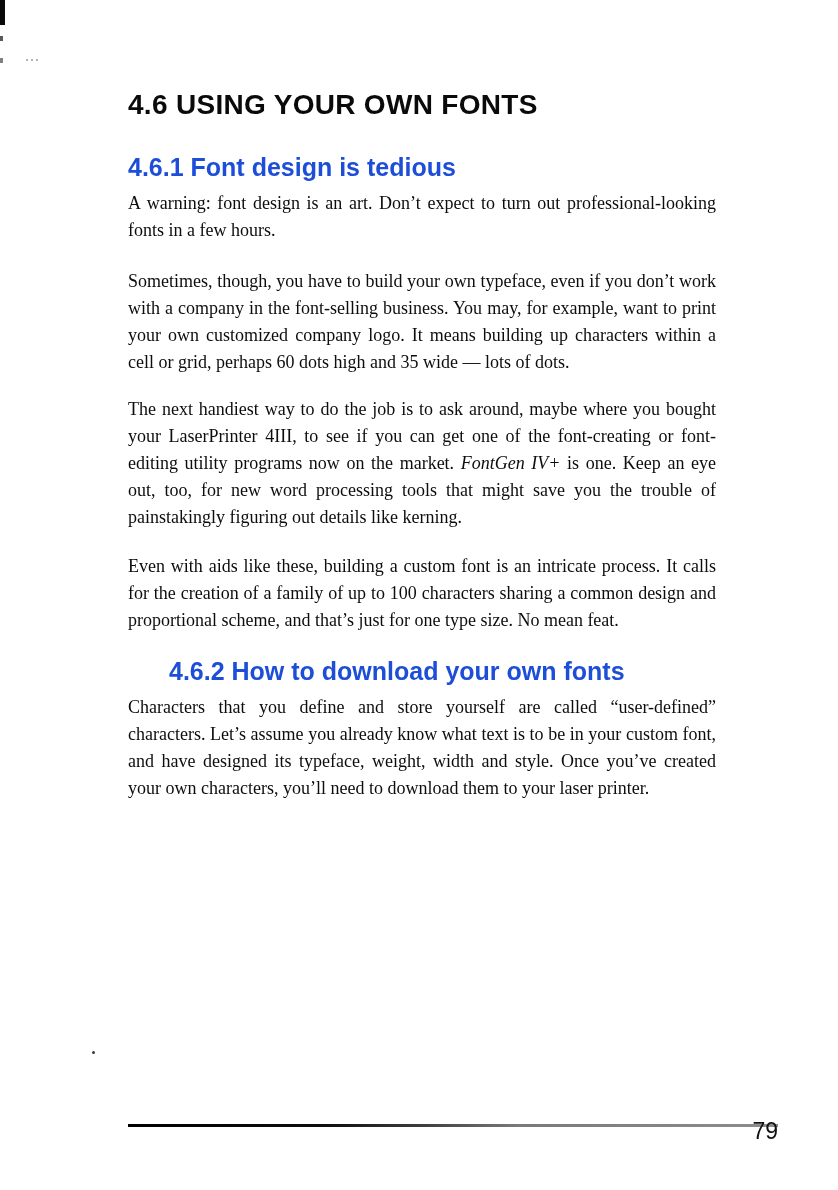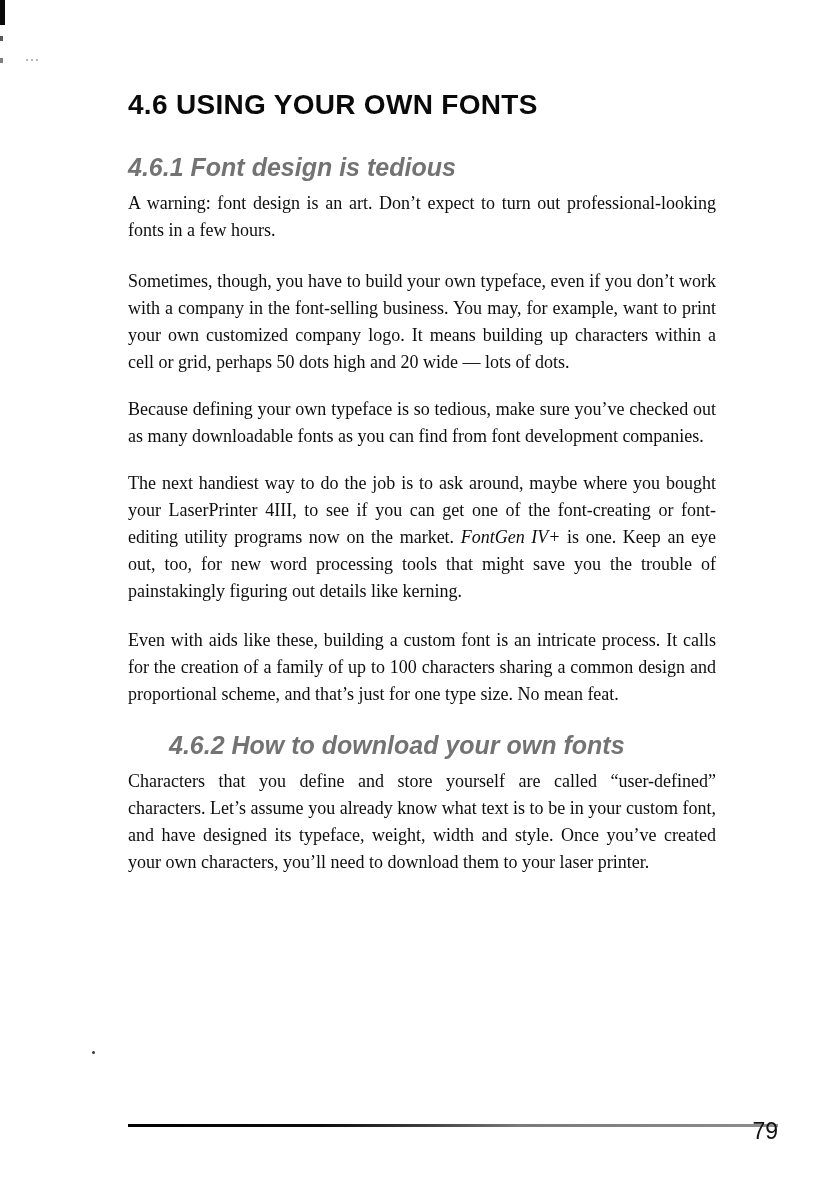--- a/index.html
+++ b/index.html
@@ -30,24 +30,23 @@
     font-size: 28px;
     line-height: 34px;
     letter-spacing: 0.3px;
     color: #0a0a0a;
   }
 
   .subsection-heading {
     margin: 30px 0 0 0;
     font-family: "Liberation Sans", "DejaVu Sans", sans-serif;
     font-weight: bold;
-    font-style: italic;
     font-size: 25px;
     line-height: 30px;
-    color: #737373;
+    color: #1d4ed8;
   }
 
   .subsection-heading.second {
     margin-top: 22px;
     margin-left: 41px;
   }
 
   .body-para {
     margin: 20px 0 0 0;
     font-size: 18px;
@@ -138,23 +137,22 @@
 <div class="artifact-period"></div>
 
 <div class="page-content">
 
   <h1 class="section-heading">4.6 USING YOUR OWN FONTS</h1>
 
   <h2 class="subsection-heading">4.6.1 Font design is tedious</h2>
 
   <p class="body-para after-heading">A warning: font design is an art. Don’t expect to turn out professional-looking fonts in a few hours.</p>
 
-  <p class="body-para gap-24">Sometimes, though, you have to build your own typeface, even if you don’t work with a company in the font-selling business. You may, for example, want to print your own customized company logo. It means building up characters within a cell or grid, perhaps 50 dots high and 20 wide — lots of dots.</p>
+  <p class="body-para gap-24">Sometimes, though, you have to build your own typeface, even if you don’t work with a company in the font-selling business. You may, for example, want to print your own customized company logo. It means building up characters within a cell or grid, perhaps 60 dots high and 35 wide — lots of dots.</p>
 
-  <p class="body-para">Because defining your own typeface is so tedious, make sure you’ve checked out as many downloadable fonts as you can find from font development companies.</p>
 
   <p class="body-para"><span>The next handiest way to do the job is to ask around, maybe where you bought your LaserPrinter 4III, to see if you can get one of the font-creating or font-editing utility programs now on the market. </span><span class="italic-product">FontGen IV+</span><span> is one. Keep an eye out, too, for new word processing tools that might save you the trouble of painstakingly figuring out details like kerning.</span></p>
 
   <p class="body-para gap-22">Even with aids like these, building a custom font is an intricate process. It calls for the creation of a family of up to 100 characters sharing a common design and proportional scheme, and that’s just for one type size. No mean feat.</p>
 
   <h2 class="subsection-heading second">4.6.2 How to download your own fonts</h2>
 
   <p class="body-para after-heading">Characters that you define and store yourself are called “user-defined” characters. Let’s assume you already know what text is to be in your custom font, and have designed its typeface, weight, width and style. Once you’ve created your own characters, you’ll need to download them to your laser printer.</p>
 
 </div>

